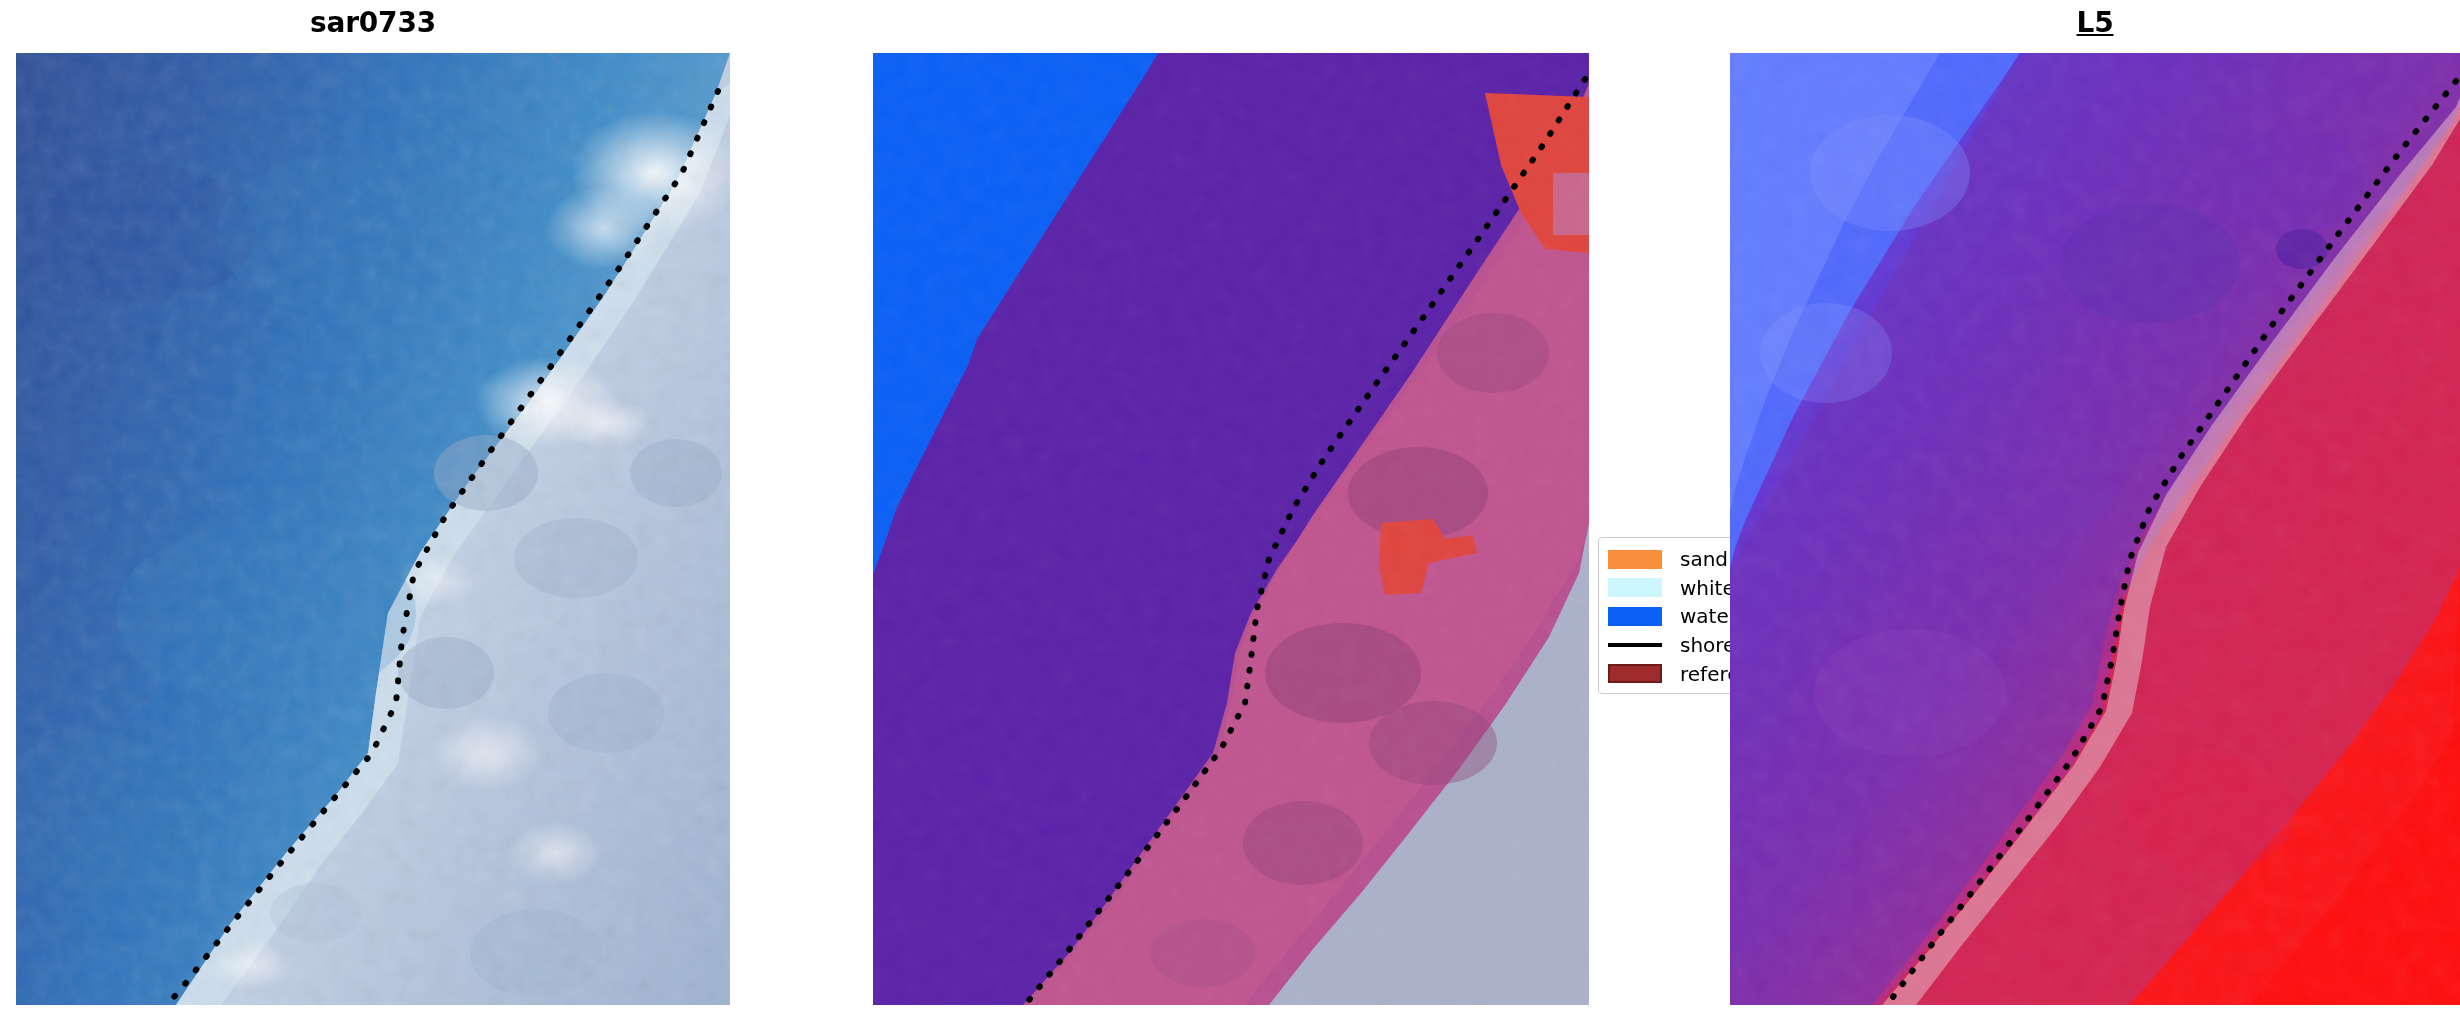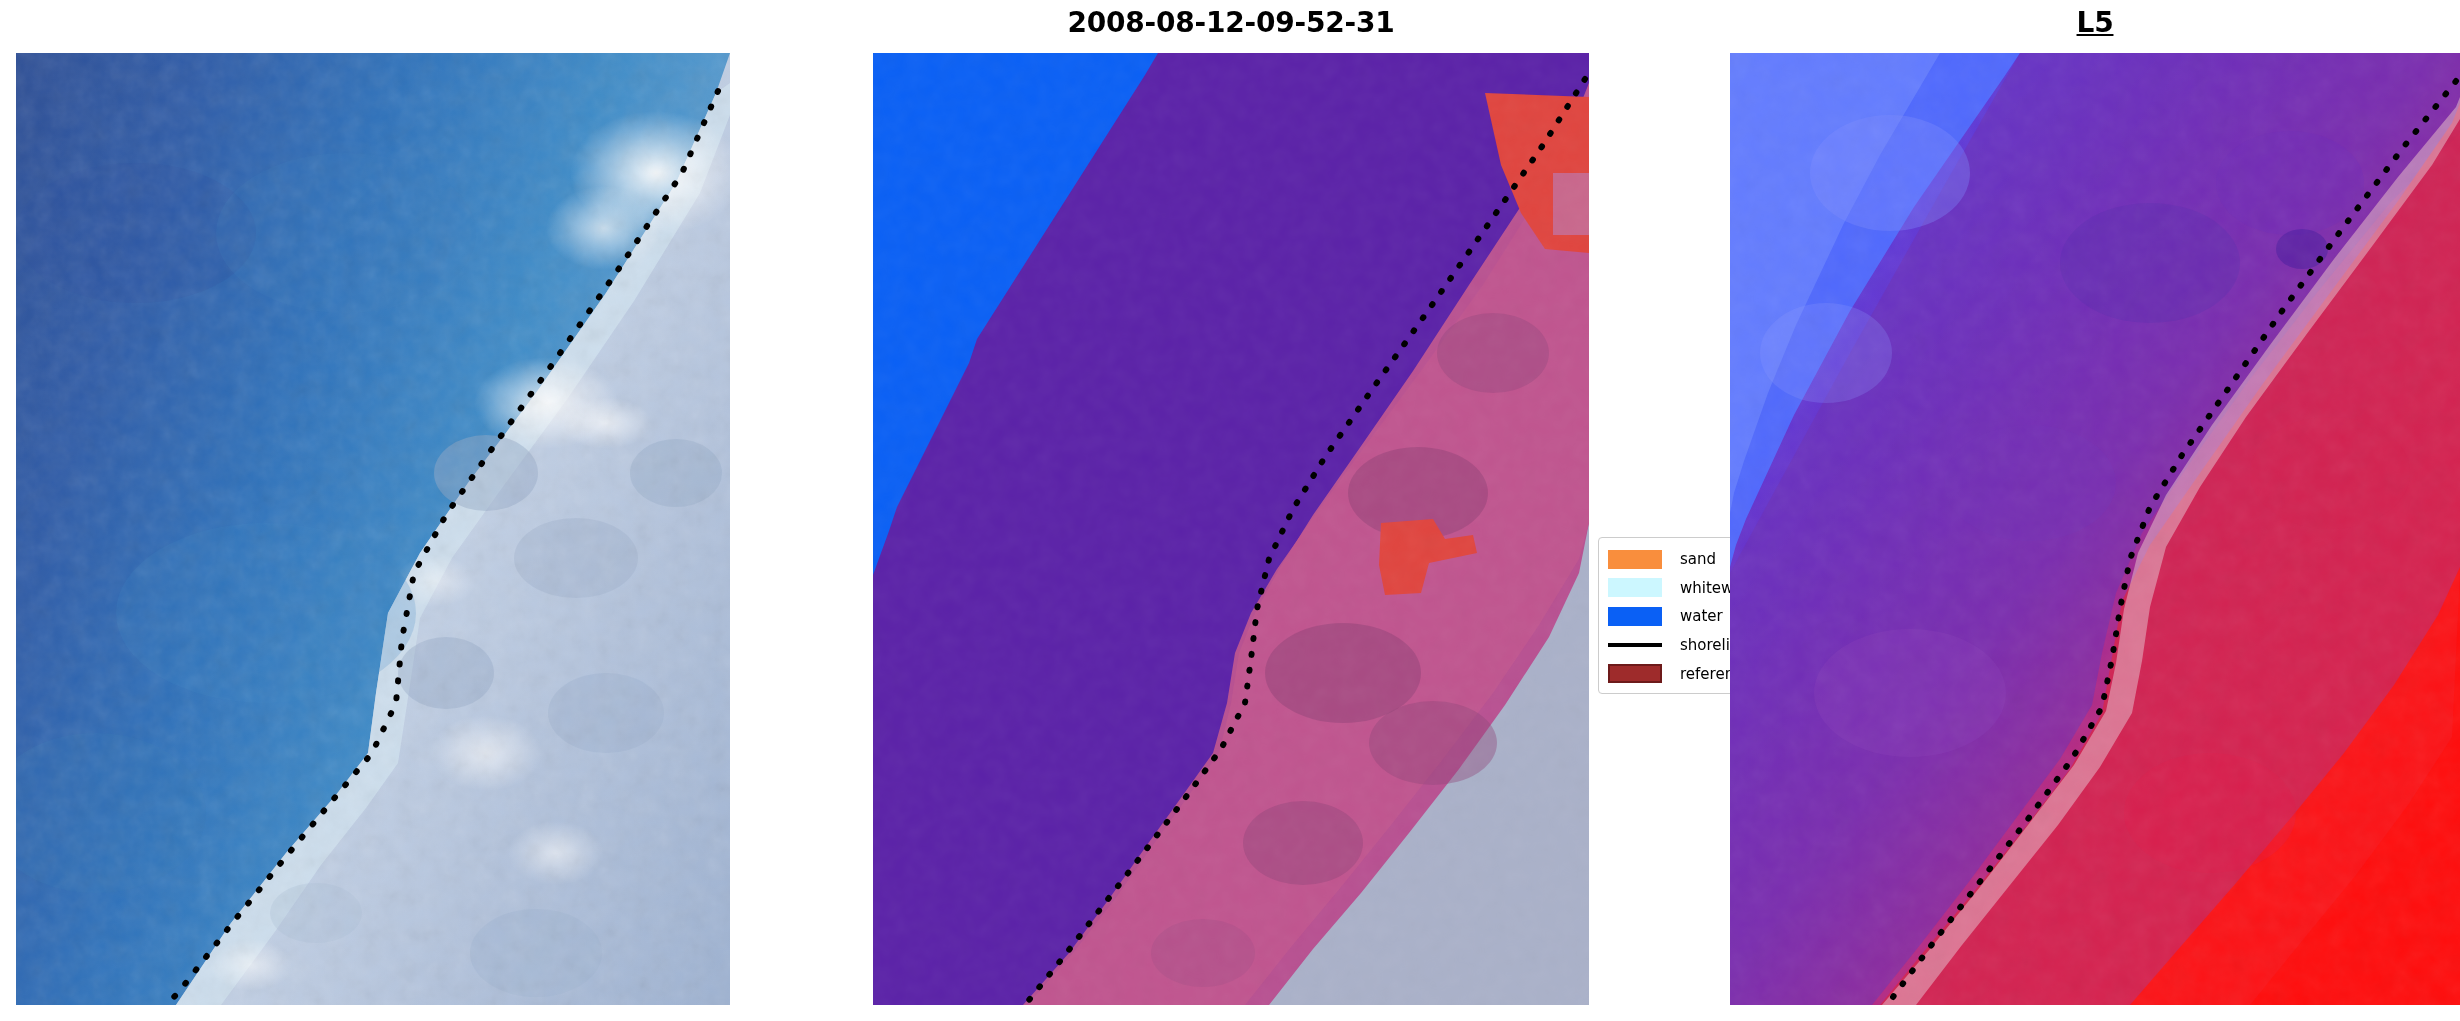--- a/index.html
+++ b/index.html
@@ -82,35 +82,35 @@
     content: "";
     position: absolute;
     left: 0; right: 0;
     top: 50%;
     height: 4px;
     margin-top: -2px;
     background: #000000;
   }
   .legend-label {
     margin-left: 18px;
-    font-size: 15px;
+    font-size: 20px;
     color: #000000;
     font-family: "DejaVu Sans", sans-serif;
     white-space: nowrap;
   }
 
   
   .panel-3 { z-index: 9; }
 </style>
 </head>
 <body>
 
 <div class="figure">
 
-  <div class="panel-title" style="left:873px; width:716px;">2008-08-12-09-52-31</div>
+  <div class="panel-title" style="left:16px; width:714px;">sar0733</div>
   <div class="panel-title" style="left:1730px; width:730px;text-decoration:underline;">L5</div>
 
   <div class="panel panel-1" style="left:16px; top:53px; width:714px; height:952px;">
     <svg class="raster" viewBox="0 0 714 952" preserveAspectRatio="none">
       <defs>
         <linearGradient id="seaGrad" x1="0" y1="0" x2="1" y2="0.45">
           <stop offset="0%" stop-color="#2e4f96"></stop>
           <stop offset="22%" stop-color="#2f5ca8"></stop>
           <stop offset="45%" stop-color="#2f72bb"></stop>
           <stop offset="70%" stop-color="#3f8cc8"></stop>

